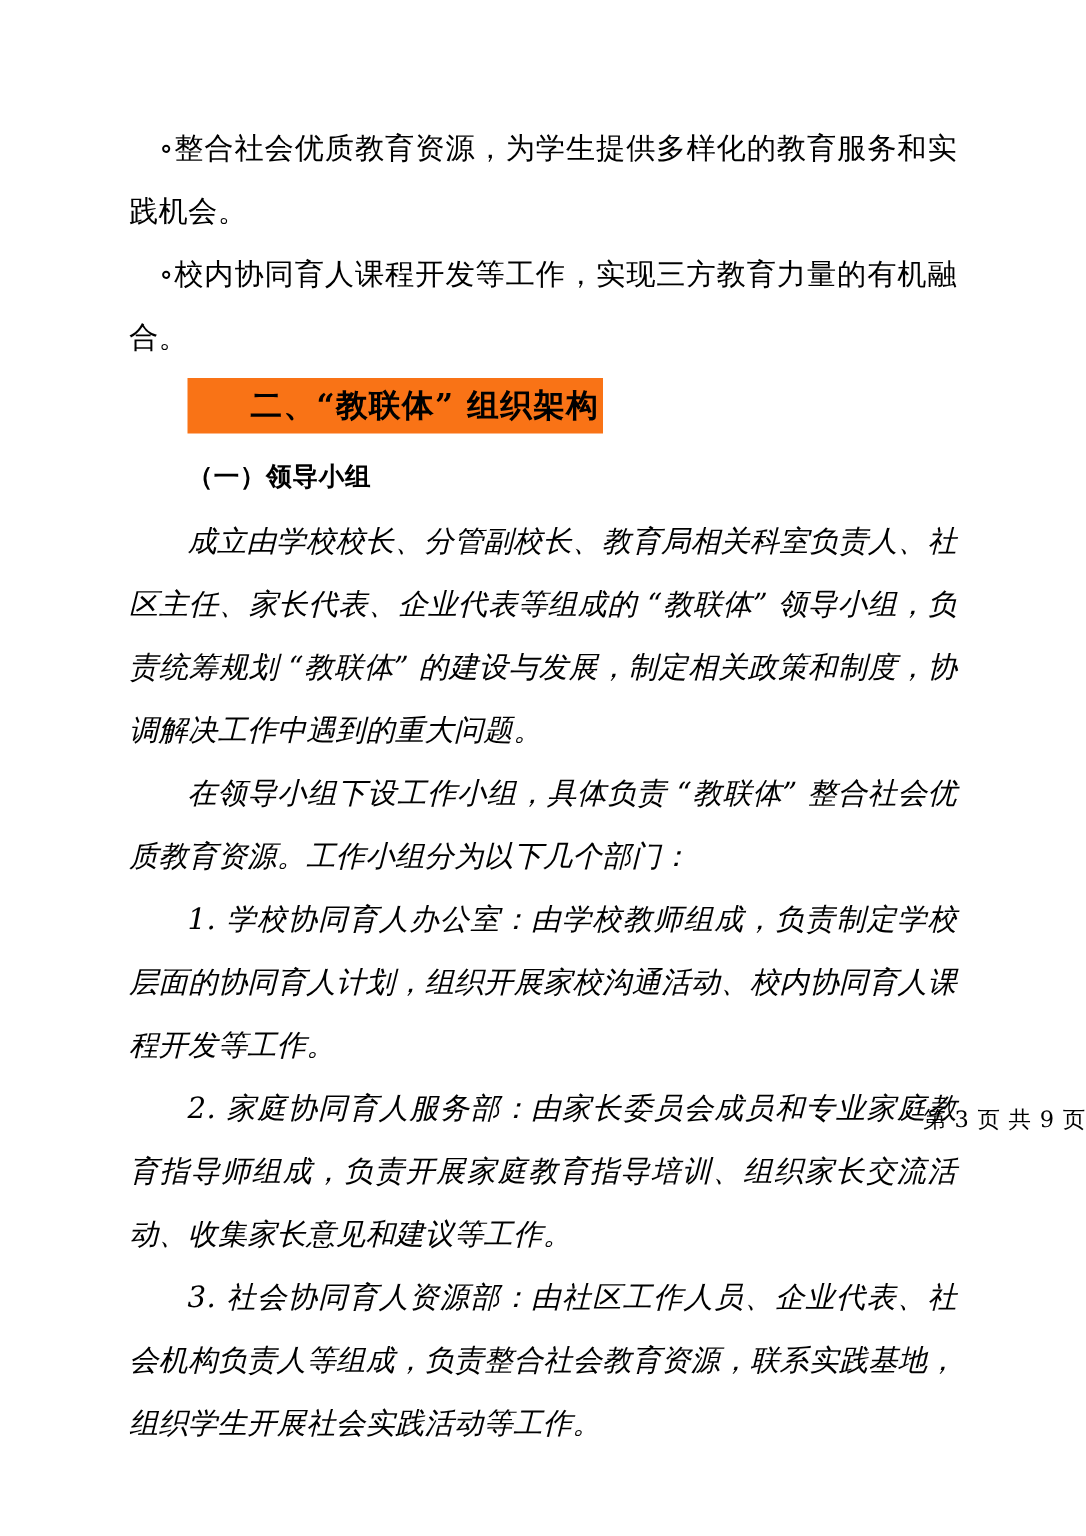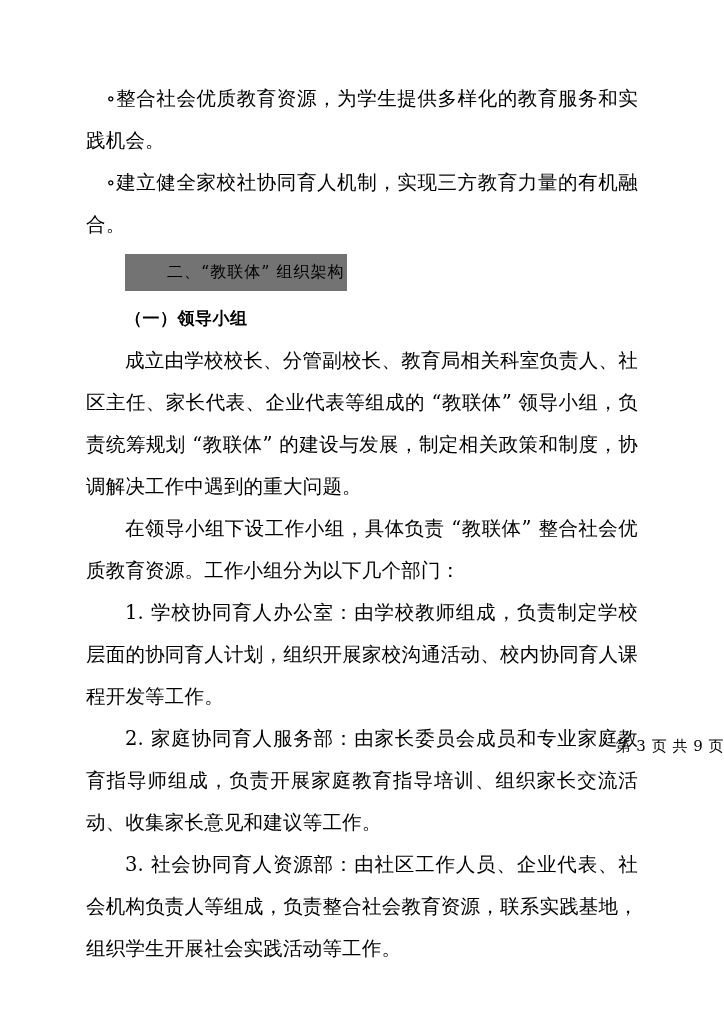--- a/index.html
+++ b/index.html
@@ -24,29 +24,30 @@
   .para {
     font-size: 19.5px;
     line-height: 42px;
     text-align: justify;
     text-justify: inter-ideograph;
     letter-spacing: 0.2px;
     margin: 0;
   }
   .indent2 {
     text-indent: 39px;
+    font-style: italic;
   }
   .bullet-para {
     text-indent: 20px;
   }
   .heading-hl {
     display: inline-block;
-    background: #737373;
-    font-weight: normal;
-    font-size: 16px;
+    background: #f97316;
+    font-weight: bold;
+    font-size: 21px;
     line-height: 34px;
     letter-spacing: 1px;
     padding: 1px 3px 2px 3px;
   }
   .heading-row {
     margin: 6px 0 4px 0;
     text-indent: 39px;
     line-height: 40px;
   }
   .sub-heading {
@@ -67,21 +68,21 @@
     letter-spacing: 0.5px;
     font-family: "DejaVu Serif", "Liberation Serif", serif;
   }
 </style>
 </head>
 <body>
 
 <div class="page">
 
   <p class="para bullet-para">∘整合社会优质教育资源，为学生提供多样化的教育服务和实践机会。</p>
-  <p class="para bullet-para">∘建立健全家校社协同育人机制，实现三方教育力量的有机融合。</p>
+  <p class="para bullet-para">∘校内协同育人课程开发等工作，实现三方教育力量的有机融合。</p>
 
   <div class="heading-row">
     <span class="heading-hl">二、“教联体” 组织架构</span>
   </div>
 
   <p class="sub-heading">（一）领导小组</p>
   <p class="para indent2">成立由学校校长、分管副校长、教育局相关科室负责人、社区主任、家长代表、企业代表等组成的 “教联体” 领导小组，负责统筹规划 “教联体” 的建设与发展，制定相关政策和制度，协调解决工作中遇到的重大问题。</p>
 
   <p class="para indent2">在领导小组下设工作小组，具体负责 “教联体” 整合社会优质教育资源。工作小组分为以下几个部门：</p>
 

